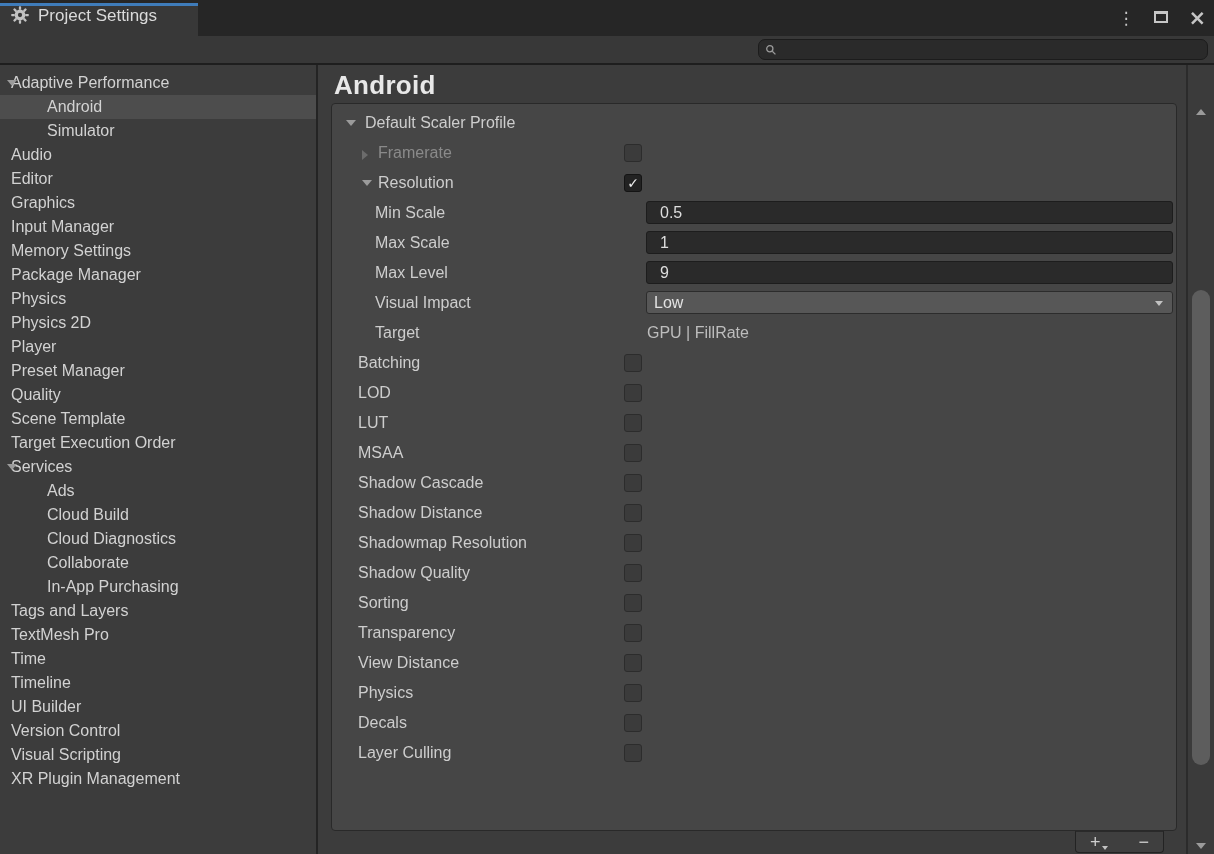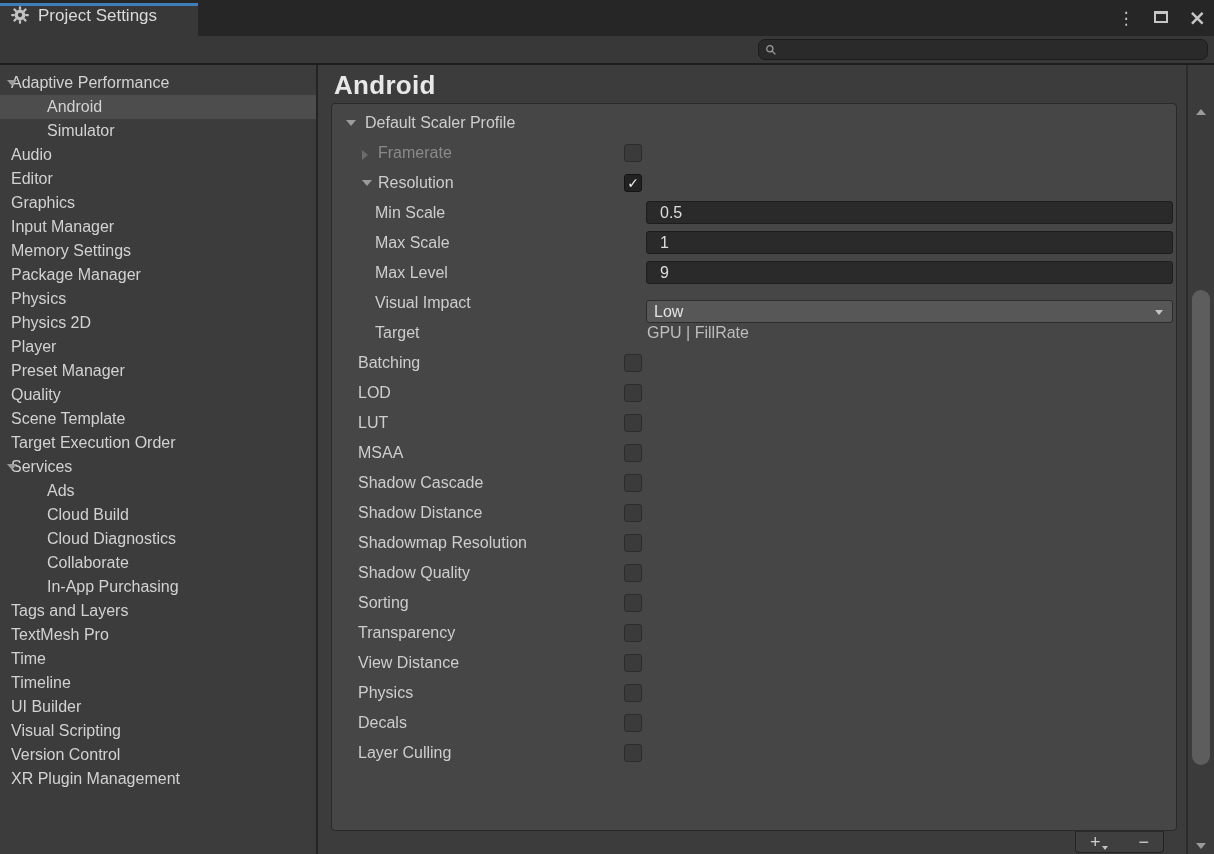--- a/index.html
+++ b/index.html
@@ -68,21 +68,21 @@
   .checkbox.checked{background:#222222;border-color:#141414;}
   .checkbox .check{display:none;font-family:"DejaVu Sans",sans-serif;font-size:14px;
     font-weight:bold;color:#ececec;line-height:16px;}
   .checkbox.checked .check{display:block;}
 
   .text-field{position:absolute;left:314px;top:3px;width:527px;height:23px;box-sizing:border-box;
     background:#2a2a2a;border:1px solid #1d1d1d;border-radius:3px;display:flex;align-items:center;
     padding-left:13px;font-size:16px;color:#dedede;}
   .dropdown{position:absolute;left:314px;top:3px;width:527px;height:23px;box-sizing:border-box;
     background:#575757;border:1px solid #2c2c2c;border-radius:3px;display:flex;align-items:center;
-    padding-left:7px;font-size:16px;color:#e2e2e2;margin-top:9px;}
+    padding-left:7px;font-size:16px;color:#e2e2e2;}
   .dropdown .caret{position:absolute;right:9px;top:9px;}
   .static-value{position:absolute;left:315px;top:50%;transform:translateY(-50%);
     font-size:16px;color:#bdbdbd;white-space:nowrap;}
 
   
   .footer{position:absolute;left:757px;top:766px;width:89px;height:22px;background:#3f3f3f;
     border:1px solid #232323;border-top-color:#2a2a2a;border-radius:0 0 4px 4px;box-sizing:border-box;
     display:flex;align-items:center;justify-content:space-between;padding:0 14px;}
   .footer .btn{color:#cfcfcf;font-size:18px;line-height:18px;display:flex;align-items:flex-end;}
   .footer .btn .caret{border-left-width:3px;border-right-width:3px;border-top-width:4px;margin:0 0 1px 1px;}
@@ -270,26 +270,26 @@
     <span class="side-label">Timeline</span>
   </div>
 
   <div class="side-item indent-0">
     
     <span class="side-label">UI Builder</span>
   </div>
 
   <div class="side-item indent-0">
     
+    <span class="side-label">Version Control</span>
+  </div>
+
+  <div class="side-item indent-0">
+    
     <span class="side-label">Visual Scripting</span>
-  </div>
-
-  <div class="side-item indent-0">
-    
-    <span class="side-label">Version Control</span>
   </div>
 
   <div class="side-item indent-0">
     
     <span class="side-label">XR Plugin Management</span>
   </div>
 </div>
 
     <div class="main">
       <div class="main-title">Android</div>

